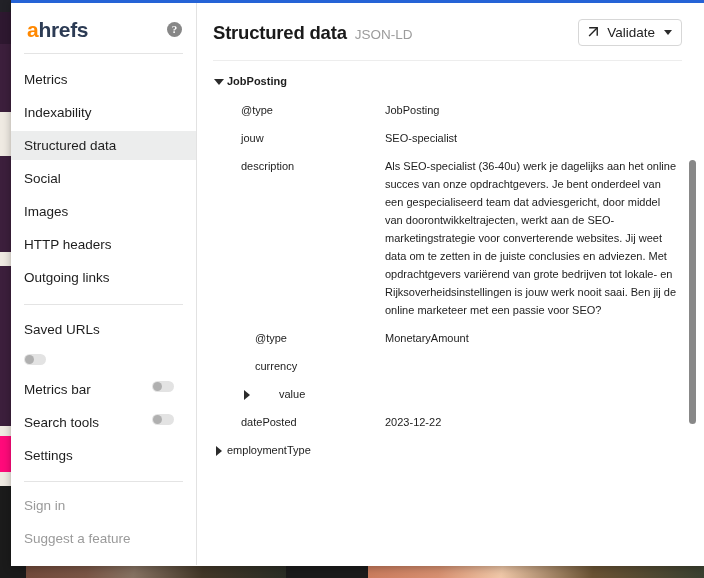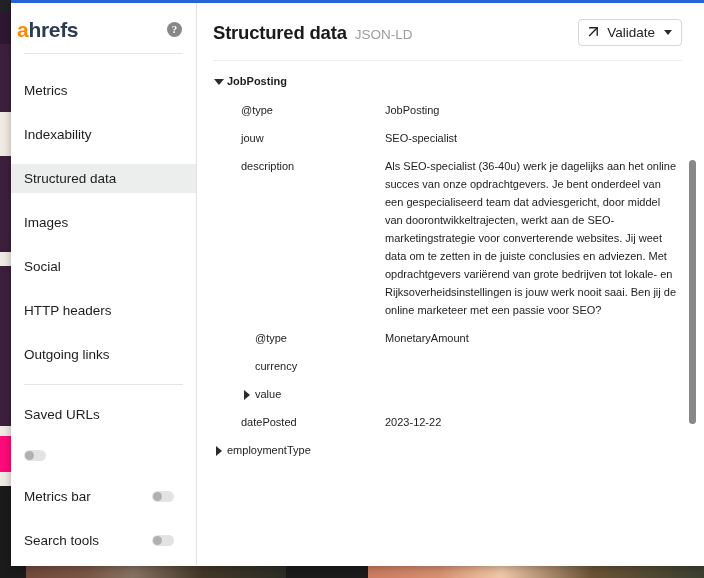--- a/index.html
+++ b/index.html
@@ -38,39 +38,39 @@
   #sidebar{
     width:186px;flex:0 0 186px;
     border-right:1px solid #e2e2e2;
     box-sizing:border-box;
     padding:0;
     height:562px;
     background:#fff;
   }
   .brand-row{
     display:flex;align-items:center;justify-content:space-between;
-    padding:16px 14px 0 6px;
+    padding:16px 14px 0 16px;
   }
   .brand{font-size:21px;font-weight:bold;letter-spacing:-.3px;line-height:1;}
   .brand .a{color:#ff8800;}
   .brand .rest{color:#2c3b54;}
   .help-icon{
     width:15px;height:15px;border-radius:50%;
     background:#878787;color:#fff;font-size:11px;font-weight:bold;
     display:flex;align-items:center;justify-content:center;
     line-height:1;cursor:pointer;font-family:"Liberation Serif",serif;
   }
   .sep{height:1px;background:#e4e4e4;margin:13px 13px 0 13px;}
   .nav-list{padding:7px 0 0 0;}
   .nav-item{
     font-size:13.5px;color:#1d1d1d;
     padding:6px 10px 6px 13px;
-    margin:15px 0px;
+    margin:4px 0px;
     cursor:pointer;line-height:17px;
-    display:flex;align-items:center;justify-content:space-between;
+    display:flex;justify-content:space-between;
   }
   .nav-item.active{background:#eceded;}
   .nav-item.muted{color:#9a9a9a;}
   .toggle{
     width:22px;height:11px;border-radius:6px;background:#e3e3e3;
     position:relative;flex:0 0 22px;margin-right:12px;
   }
   .toggle i{
     position:absolute;left:1px;top:1px;width:9px;height:9px;border-radius:50%;
     background:#b0b0b0;display:block;
@@ -172,24 +172,24 @@
       <div class="nav-item">
           <span>Metrics</span>
         </div>
       <div class="nav-item">
           <span>Indexability</span>
         </div>
       <div class="nav-item active">
           <span>Structured data</span>
         </div>
       <div class="nav-item">
+          <span>Social</span>
+        </div>
+      <div class="nav-item">
           <span>Images</span>
-        </div>
-      <div class="nav-item">
-          <span>Social</span>
         </div>
       <div class="nav-item">
           <span>HTTP headers</span>
         </div>
       <div class="nav-item">
           <span>Outgoing links</span>
         </div>
     </div>
 
     <div class="sep2"></div>
@@ -284,21 +284,21 @@
         <span class="val">MonetaryAmount</span>
       </div>
 
       <div class="row">
         <span class="arrow none"></span>
         <span class="keycell pad2">currency</span>
       </div>
 
       <div class="row">
         <span class="arrow none"></span>
-        <span class="keycell2" style="padding-left:14px;display:flex;align-items:center;">
+        <span class="keycell2" style="padding-left:14px;display:flex;align-items:center;gap:24px;">
           <span class="arrow closed"></span>
           <span>value</span>
         </span>
         <span class="val"></span>
       </div>
 
       <div class="row">
         <span class="arrow none"></span>
         <span class="keycell pad1">datePosted</span>
         <span class="val">2023-12-22</span>

